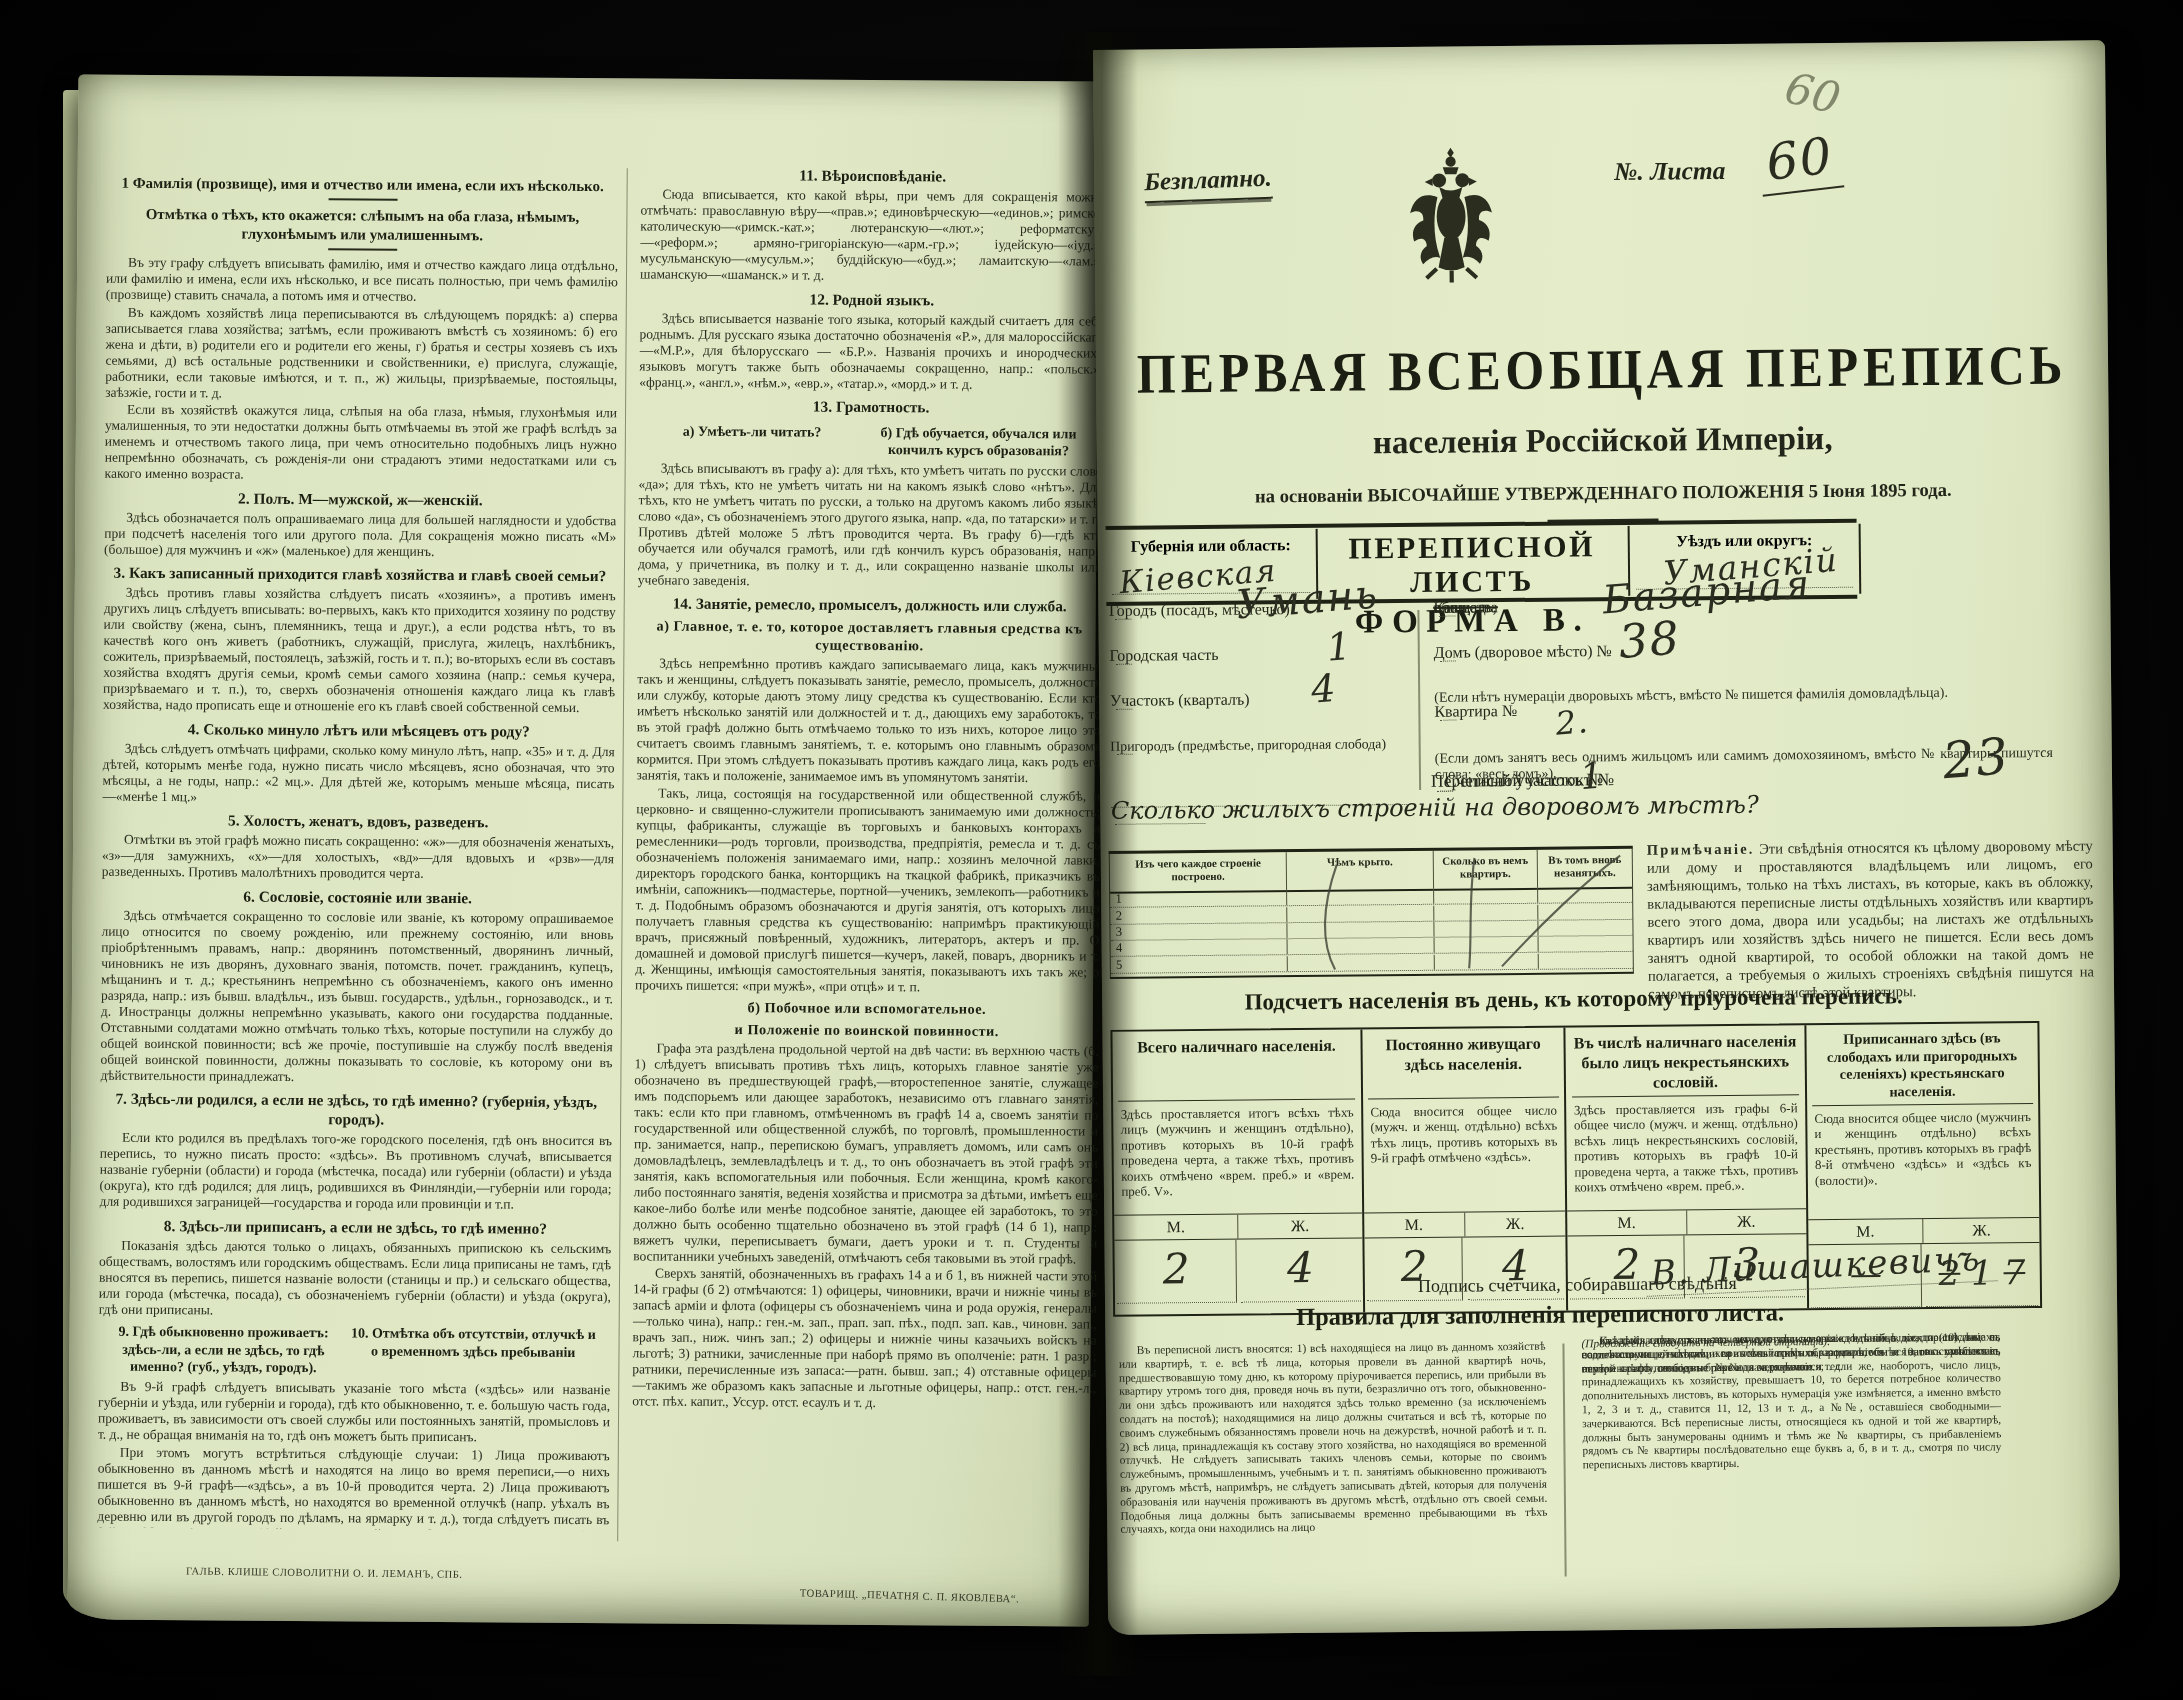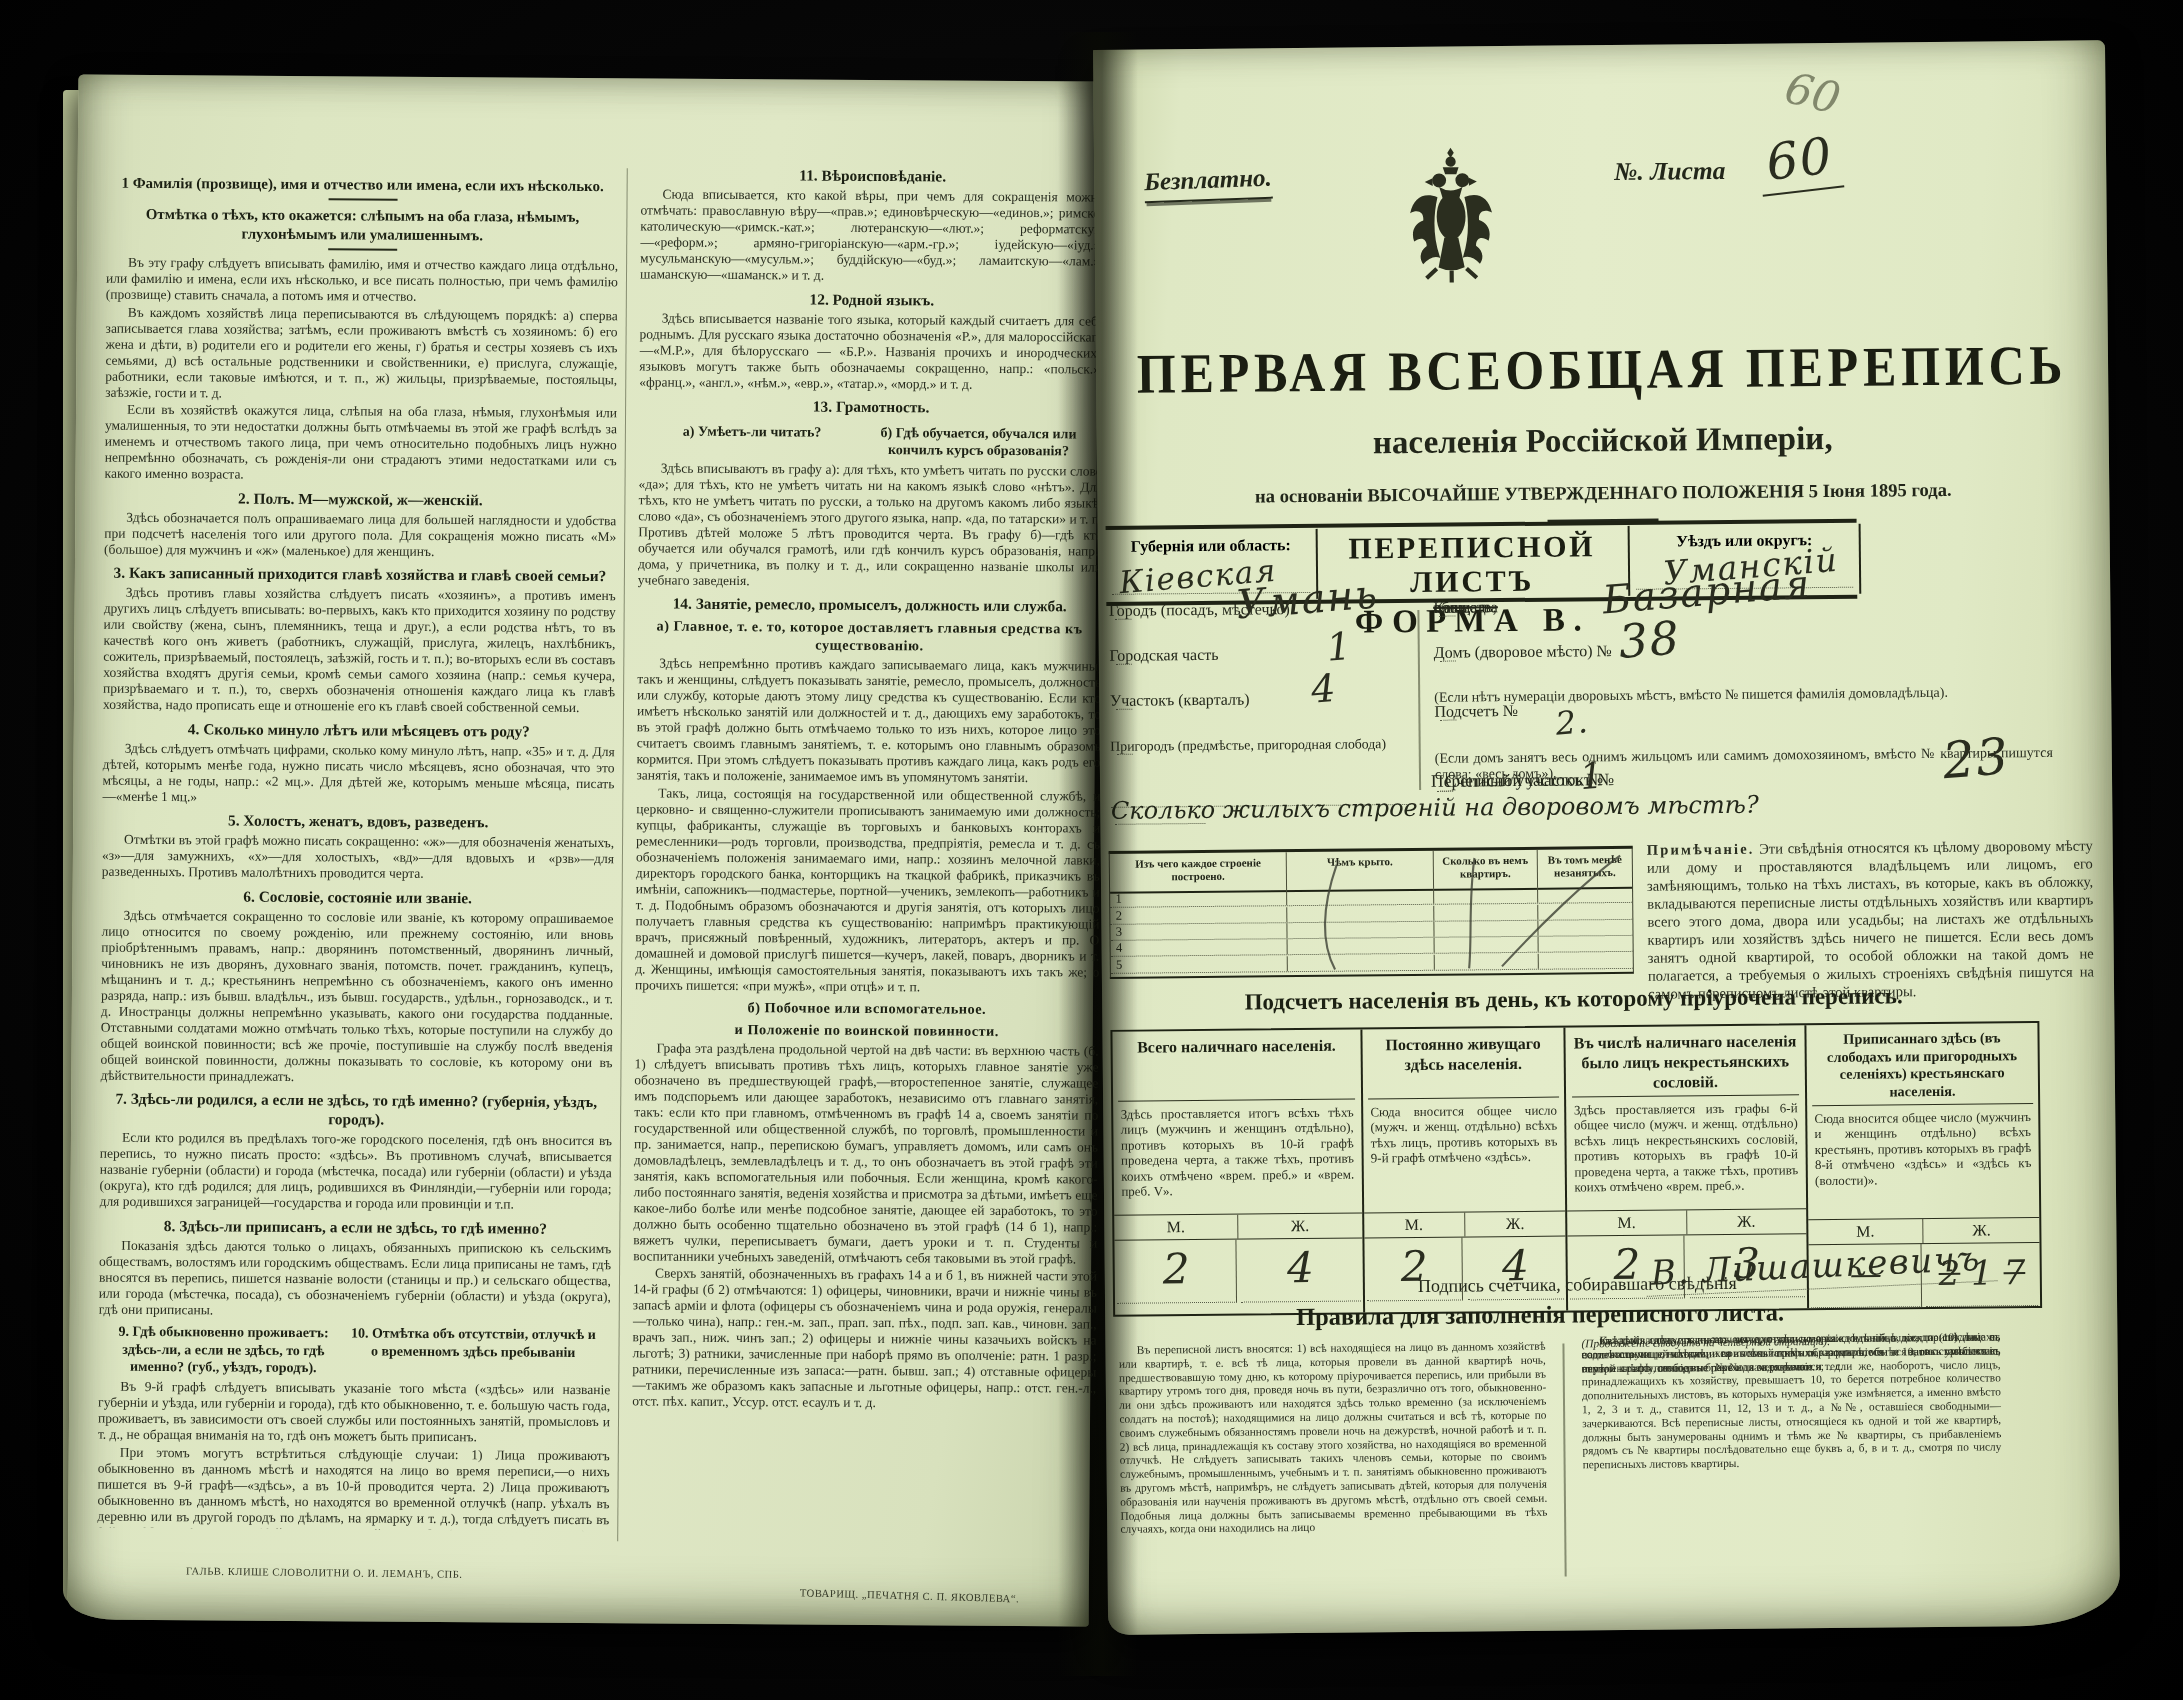--- a/index.html
+++ b/index.html
@@ -185,21 +185,21 @@
       <span class="fill"></span>
   </div>
   <div class="hw" style="left:504px;top:525px;font-size:39px;">Базарная</div>
   <div class="dotrow" style="left:335px;top:615px;width:610px;">
     <span>Домъ (дворовое мѣсто) №</span>
       <span class="fill"></span>
   </div>
   <div class="hw" style="left:520px;top:568px;font-size:46px;">38</div>
   <div class="note" style="left:335px;top:643px;width:618px;">(Если нѣтъ нумераціи дворовыхъ мѣстъ, вмѣсто № пишется фамилія домовладѣльца).</div>
   <div class="dotrow" style="left:335px;top:674px;width:223px;">
-    <span>Подсчетъ №</span>
+    <span>Квартира №</span>
       <span class="fill"></span>
   </div>
   <div class="hw" style="left:456px;top:658px;font-size:32px;">2.</div>
   <div class="note" style="left:335px;top:704px;width:618px;">(Если домъ занятъ весь однимъ жильцомъ или самимъ домохозяиномъ, вмѣсто № квартиры пишутся слова: «весь домъ»).</div>
   <div class="dotrow" style="left:331px;top:745px;width:615px;font-size:17.5px;">
     <span>Переписной участокъ №</span>
       <span class="fill" style="max-width:90px;"></span>
     <span style="margin-left:13.8px;">Счетный участокъ №</span>
       <span class="fill"></span>
   </div>
@@ -208,21 +208,21 @@
 
   <div class="scriptq">
     <span>Сколько жилыхъ строеній на дворовомъ мѣстѣ?</span>
       <span class="fill"></span>
   </div>
   <div class="btab">
     <div class="hrow">
       <div class="hcell" style="width:34%;">Изъ чего каждое строеніе построено.</div>
       <div class="hcell" style="width:28%;">Чѣмъ крыто.</div>
       <div class="hcell" style="width:20%;">Сколько въ немъ квартиръ.</div>
-      <div class="hcell" style="width:18%;">Въ томъ менѣе незанятыхъ.</div>
+      <div class="hcell" style="width:18%;">Въ томъ вновь незанятыхъ.</div>
     </div>
     <div class="brow" style="top:38px;">
         <div class="bcell" style="width:34%;">1</div>
         <div class="bcell" style="width:28%;"></div>
         <div class="bcell" style="width:20%;"></div>
         <div class="bcell" style="width:18%;"></div>
       </div>
     <div class="brow" style="top:55px;">
         <div class="bcell" style="width:34%;">2</div>
         <div class="bcell" style="width:28%;"></div>

